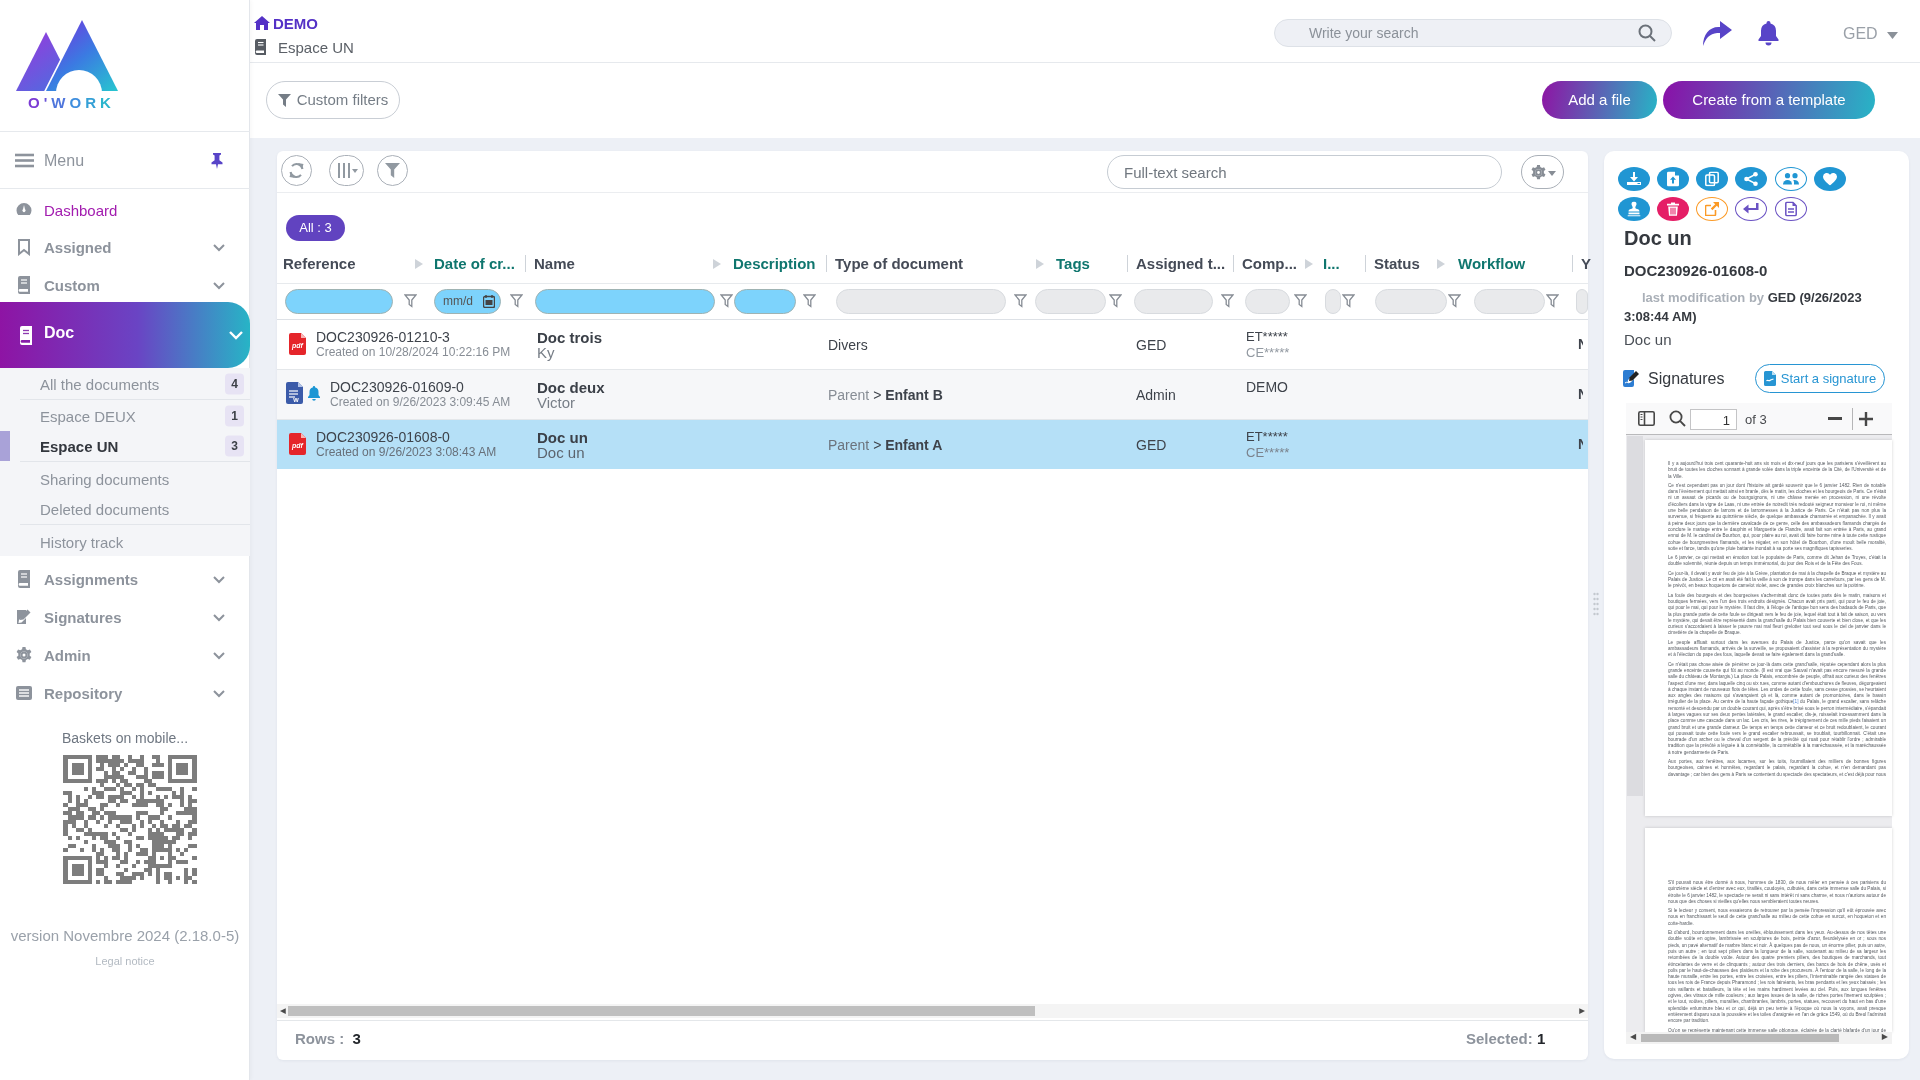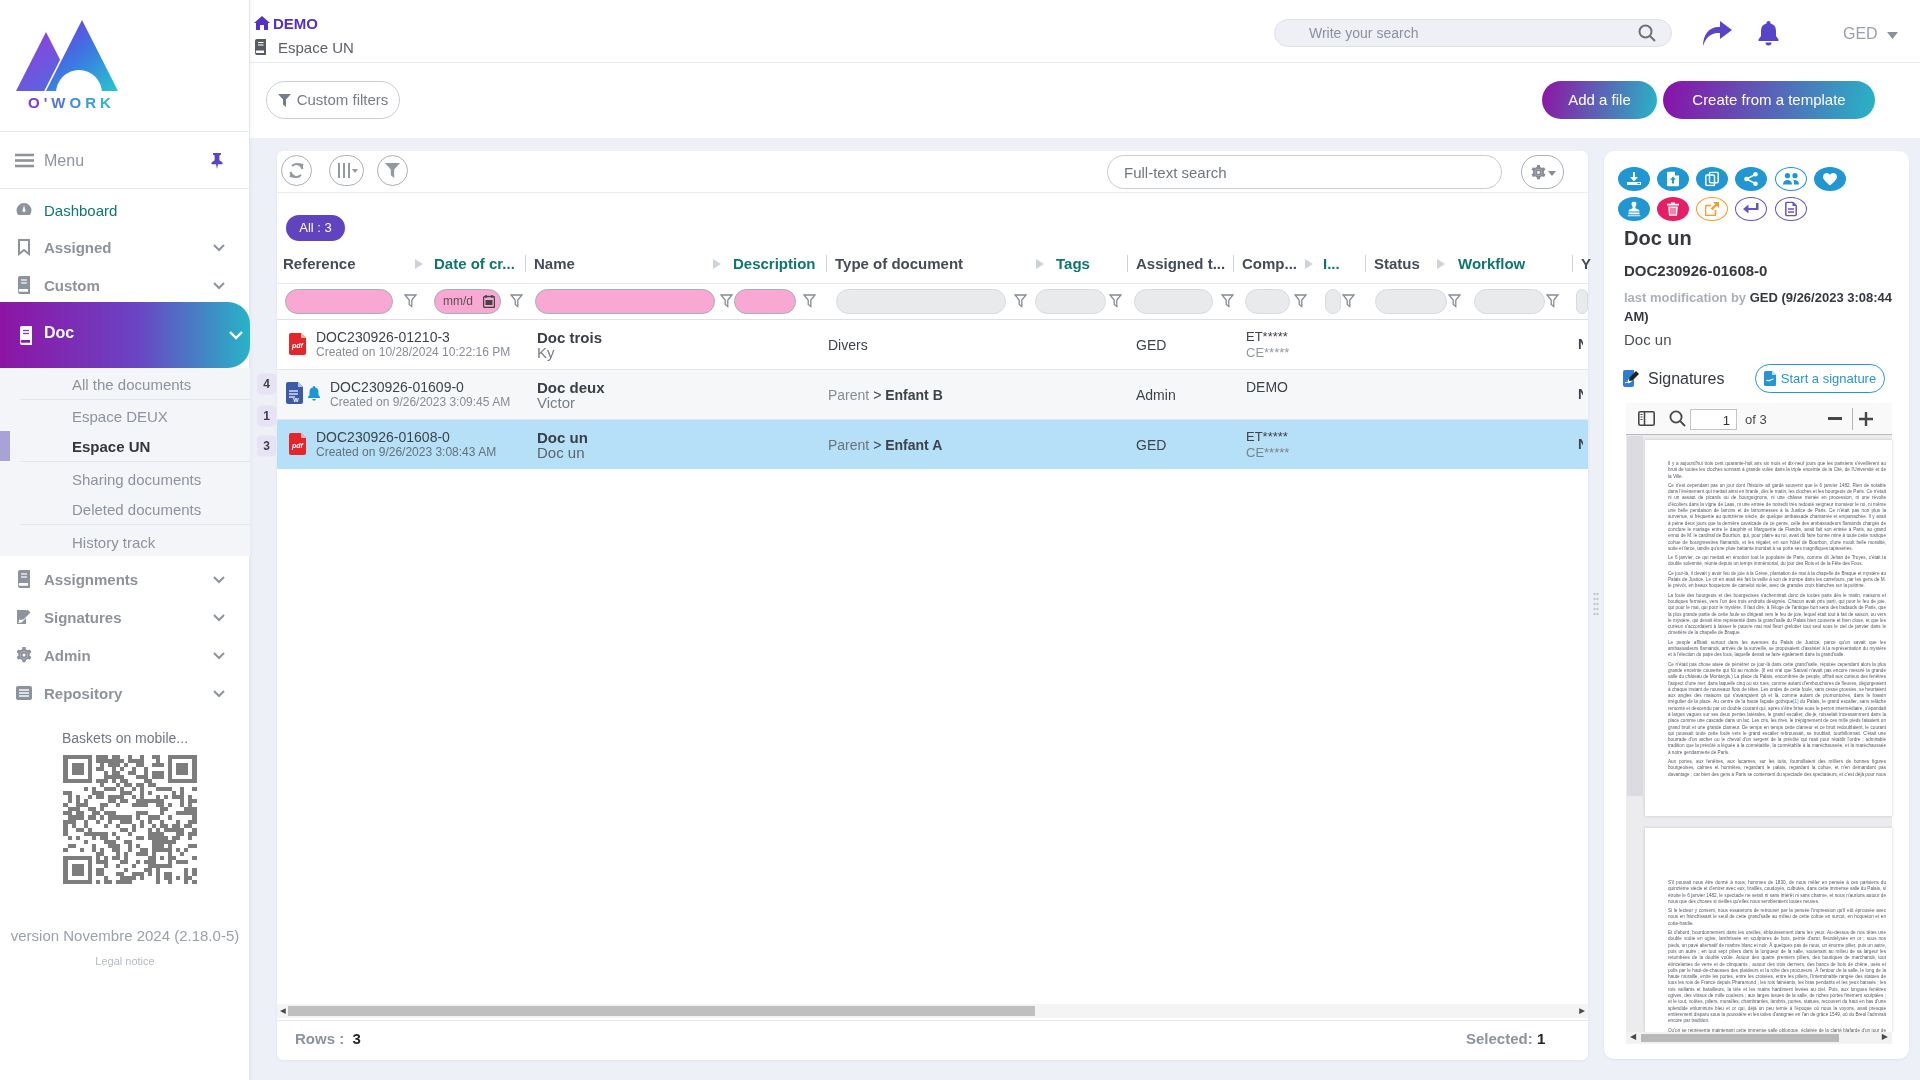--- a/index.html
+++ b/index.html
@@ -9,21 +9,21 @@
 
 
 #sidebar { left:0; top:0; width:250px; height:1080px; background:#fff; border-right:1px solid #e3e6eb; box-shadow:1px 0 4px rgba(0,0,0,.04); }
 #menurow { left:0; top:131px; width:250px; height:58px; border-top:1px solid #e6e9ed; border-bottom:1px solid #e6e9ed; }
 .mitem { position:absolute; left:0; width:250px; height:37px; }
 .mlabel { position:absolute; left:44px; top:50%; transform:translateY(-50%); font-size:15px; font-weight:bold; color:#8d939c; }
 .micon { position:absolute; left:15px; top:50%; transform:translateY(-50%); width:18px; height:18px; }
 .mchev { position:absolute; right:25px; top:50%; transform:translateY(-50%); width:12px; height:12px; }
 #docactive { left:0; top:302px; width:250px; height:66px; background:linear-gradient(90deg,#8e14a4 0%,#6a44c4 55%,#27b4c6 100%); border-radius:0 22px 22px 0; }
 #submenu { left:0; top:368px; width:250px; height:188px; background:#f4f5f8; }
-.sitem { position:absolute; left:0; width:250px; height:30px; font-size:15px; color:#8d939c;margin-left:32px; }
+.sitem { position:absolute; left:0; width:250px; height:30px; font-size:15px; color:#8d939c; }
 .sitem span.txt { position:absolute; left:40px; top:50%; transform:translateY(-50%); }
 .badge { position:absolute; right:6px; top:50%; transform:translateY(-50%); width:19px; height:21px; background:#e7e3f4; border-radius:4px; color:#3d4148; font-size:12px; font-weight:bold; text-align:center; line-height:21px; }
 .sdiv { position:absolute; left:20px; width:230px; height:0; border-top:1px solid #e2e5ea; }
 #qrtitle { left:0; top:730px; width:250px; text-align:center; font-size:14px; color:#6e7681; }
 #qrbox { left:63px; top:755px; width:134px; height:129px; }
 #version { left:0; top:927px; width:250px; text-align:center; font-size:15px; color:#9aa1aa; }
 #legal { left:0; top:955px; width:250px; text-align:center; font-size:11px; color:#b3bac2; }
 
 
 #header { left:250px; top:0; width:1670px; height:138px; background:#fff; }
@@ -46,21 +46,21 @@
 #fulltext span { position:absolute; left:16px; top:8px; font-size:15px; color:#70777f; }
 #gearbtn { left:1521px; top:155px; width:43px; height:34px; border:1px solid #aab0b8; border-radius:17px; }
 #allpill { left:286px; top:215px; width:59px; height:26px; background:#6143c0; border-radius:13px; color:#fff; font-size:13px; text-align:center; line-height:26px; }
 
 
 .th { position:absolute; top:255px; font-size:15px; font-weight:bold; color:#454b57; white-space:nowrap; }
 .thl { color:#0f766e; }
 .colsep { position:absolute; top:255px; width:0; height:17px; border-left:1px solid #ced3d9; }
 .colarr { position:absolute; top:259px; width:0; height:0; border-left:8px solid #ced3d9; border-top:5px solid transparent; border-bottom:5px solid transparent; }
 #filterrow { left:277px; top:283px; width:1311px; height:37px; border-top:1px solid #e7eaed; border-bottom:1px solid #dde1e6; }
-.fin { position:absolute; top:5px; height:25px; border:1px solid #9fb3b3; border-radius:13px; background:#f9a8d4; }
+.fin { position:absolute; top:5px; height:25px; border:1px solid #9fb3b3; border-radius:13px; background:#7dd3fc; }
 .find { position:absolute; top:5px; height:25px; border:1px solid #d8dbdf; border-radius:13px; background:#e9eaec; }
 .funnel { position:absolute; }
 .row { position:absolute; left:277px; width:1311px; height:50px; }
 .rowline { border-bottom:1px solid #e4e7ea; }
 .ref { position:absolute; left:39px; top:9px; font-size:14px; color:#3e434b; }
 .created { position:absolute; left:39px; top:25px; font-size:12px; color:#878d95; }
 .nm { position:absolute; left:260px; top:9px; font-size:15px; font-weight:bold; color:#3b4048; }
 .nm2 { position:absolute; left:260px; top:24px; font-size:15px; color:#777e87; }
 .typ { position:absolute; left:551px; top:17px; font-size:14px; color:#3e434b; }
 .asg { position:absolute; left:859px; top:17px; font-size:14px; color:#3e434b; }
@@ -74,21 +74,21 @@
 #rowslbl { left:295px; top:1030px; font-size:15px; font-weight:bold; color:#8d939c; }
 #sellbl { left:1466px; top:1030px; font-size:15px; font-weight:bold; color:#8d939c; }
 
 
 #panel { left:1604px; top:151px; width:305px; height:908px; background:#fff; border-radius:10px; box-shadow:0 1px 3px rgba(20,30,60,.06); }
 .act { position:absolute; width:32px; height:24px; border-radius:50%; }
 .act svg { position:absolute; left:50%; top:50%; transform:translate(-50%,-50%); }
 #ptitle { left:1624px; top:227px; font-size:20px; font-weight:bold; color:#35393f; }
 #pref { left:1624px; top:262px; font-size:15px; font-weight:bold; color:#35393f; }
 #pmod { left:1624px; top:288px; width:272px; font-size:13px; font-weight:bold; color:#35393f; line-height:19px; }
-#pmod .g { color:#aab0b8; }
+#pmod .g { color:#aab0b8;margin-left:18px; }
 #pdocun { left:1624px; top:331px; font-size:15px; color:#4a4f56; }
 #sigrow { left:1648px; top:370px; font-size:16px; color:#35393f; }
 #sigbtn { left:1755px; top:364px; width:130px; height:29px; border:1px solid #2795d3; border-radius:15px; color:#2795d3; font-size:13px; text-align:center; line-height:27px; }
 
 
 #pdfbox { left:1626px; top:403px; width:266px; height:641px; background:#ececef; }
 #pdftb { left:1626px; top:403px; width:266px; height:32px; background:#f9f9fa; border-bottom:1px solid #b9b9bb; }
 #pgin { left:1690px; top:409px; width:47px; height:21px; background:#fff; border:1px solid #c4c4c6; font-size:13px; color:#333; text-align:right; line-height:21px; padding-right:6px; }
 #of3 { left:1745px; top:412px; font-size:13px; color:#47494d; }
 #vscroll { left:1626px; top:436px; width:19px; height:596px; background:#ececef; }
@@ -138,21 +138,21 @@
   </svg>
 <div class="abs" style="left:44px;top:152px;font-size:16px;color:#8d939c">Menu</div>
 <svg class="abs" style="left:210px;top:153px" width="14" height="16" viewBox="0 0 14 16">
     <path fill="#5844c8" d="M3 0 h8 v1.6 l-1.6 1 v4.6 l3.1 2.2 v1.8 H8 l-1 4.8 -1 -4.8 H1.5 v-1.8 l3.1 -2.2 V2.6 L3 1.6 Z"></path>
   </svg>
 
 <div class="mitem" style="top:191px">
   <svg class="micon" viewBox="0 0 18 18">
       <path fill="#8d939c" d="M9 2 A 7.5 7.5 0 0 0 1.5 9.5 A 7.5 7.5 0 0 0 3.2 14 h11.6 A 7.5 7.5 0 0 0 16.5 9.5 A 7.5 7.5 0 0 0 9 2 Z M9 4 l1 4.2 a1.6 1.6 0 1 1 -2 0 Z"></path>
     </svg>
-  <span class="mlabel" style="font-weight:normal;color:#0f766e">Dashboard</span>
+  <span class="mlabel" style="font-weight:normal;color:#a21caf">Dashboard</span>
 </div>
 <div class="mitem" style="top:228px">
   <svg class="micon" viewBox="0 0 18 18">
       <path fill="none" stroke="#8d939c" stroke-width="2" d="M4 2 h10 v14 l-5-4 -5 4 Z"></path>
     </svg>
   <span class="mlabel">Assigned</span>
   <svg class="mchev" viewBox="0 0 12 12">
       <path fill="none" stroke="#8d939c" stroke-width="2" d="M1 4 l5 5 5-5"></path>
     </svg>
 </div>

